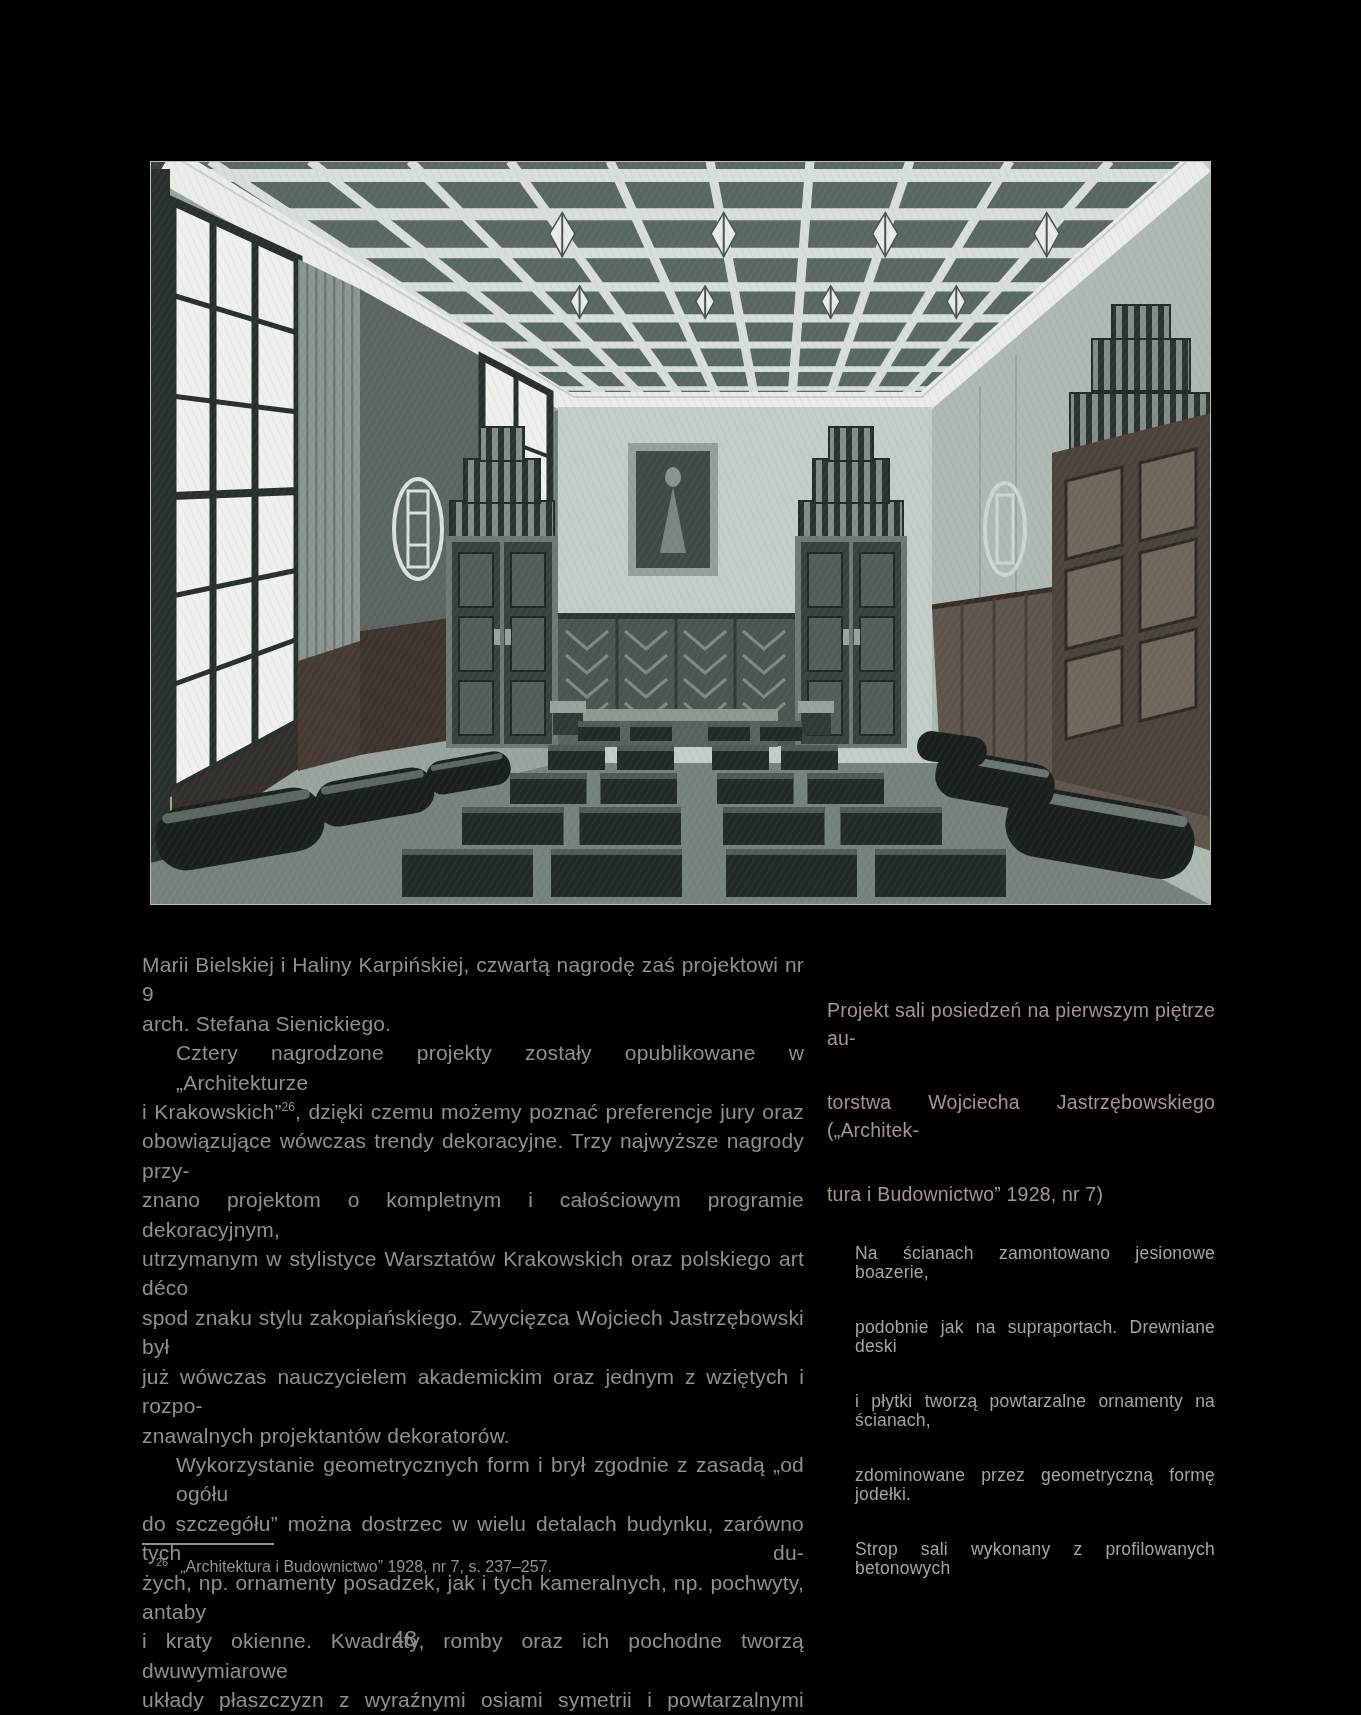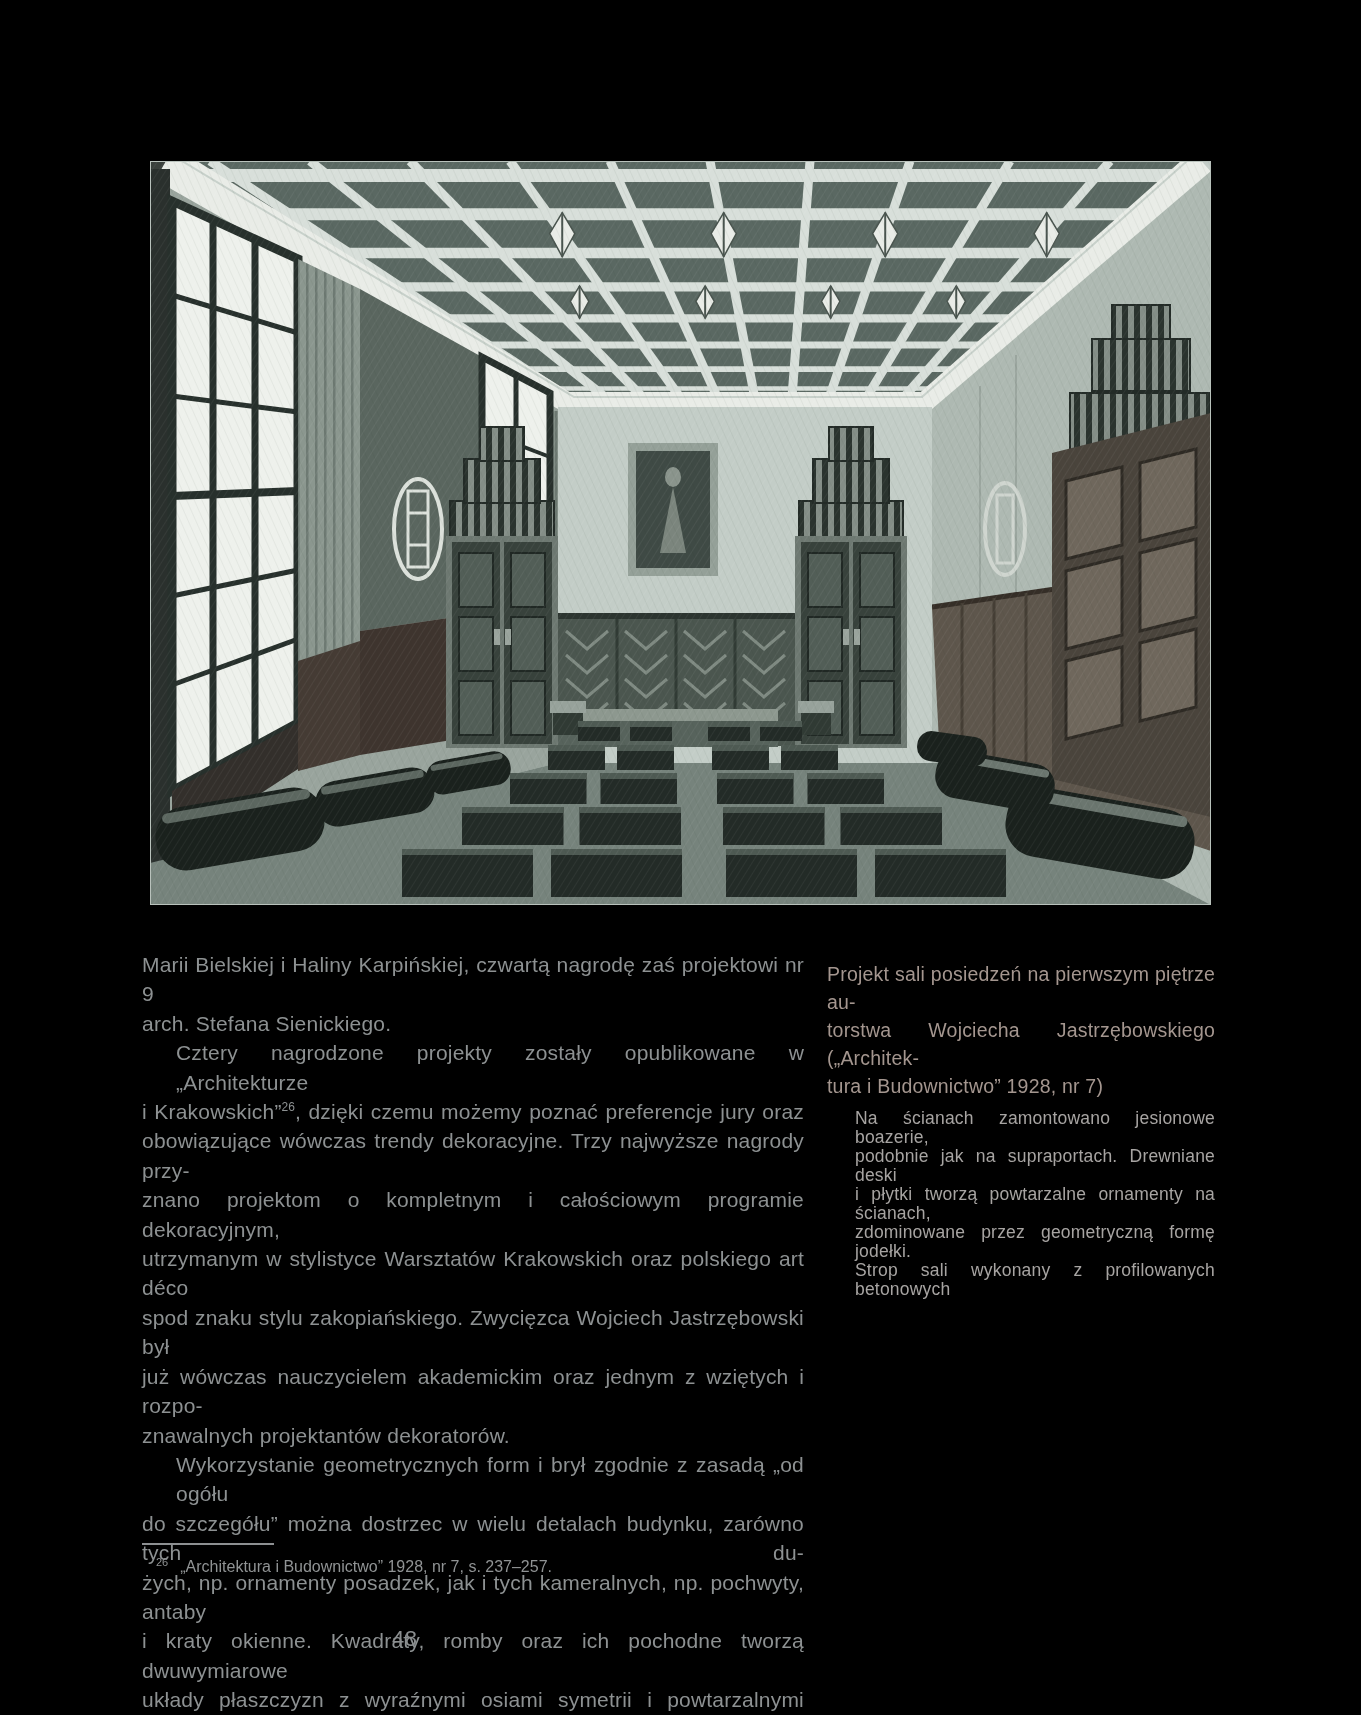--- a/index.html
+++ b/index.html
@@ -30,21 +30,21 @@
   .caption-col{
     position:absolute;left:827px;top:960px;width:388px;
   }
   .cap-primary{
     font-size:19.5px;line-height:28px;color:#a4968f;letter-spacing:0.2px;
   }
   .cap-secondary{
     margin-top:9px;padding-left:28px;
     font-size:17.5px;line-height:19px;color:#a7a4a2;letter-spacing:0.2px;
   }
-  .cap-line{text-align:justify;text-align-last:justify;}
+  .cap-line{text-align:justify;text-align-last:justify;margin-top:36px;}
   .cap-line.last{text-align-last:left;}
   
   .footnote-rule{
     position:absolute;left:142px;top:1543px;width:132px;height:2px;background:#8d9092;
   }
   .footnote{
     position:absolute;left:156px;top:1552px;width:660px;
     color:#909394;font-size:16px;line-height:20px;
   }
   .fn-marker{font-size:11px;vertical-align:6px;margin-right:12px;}

